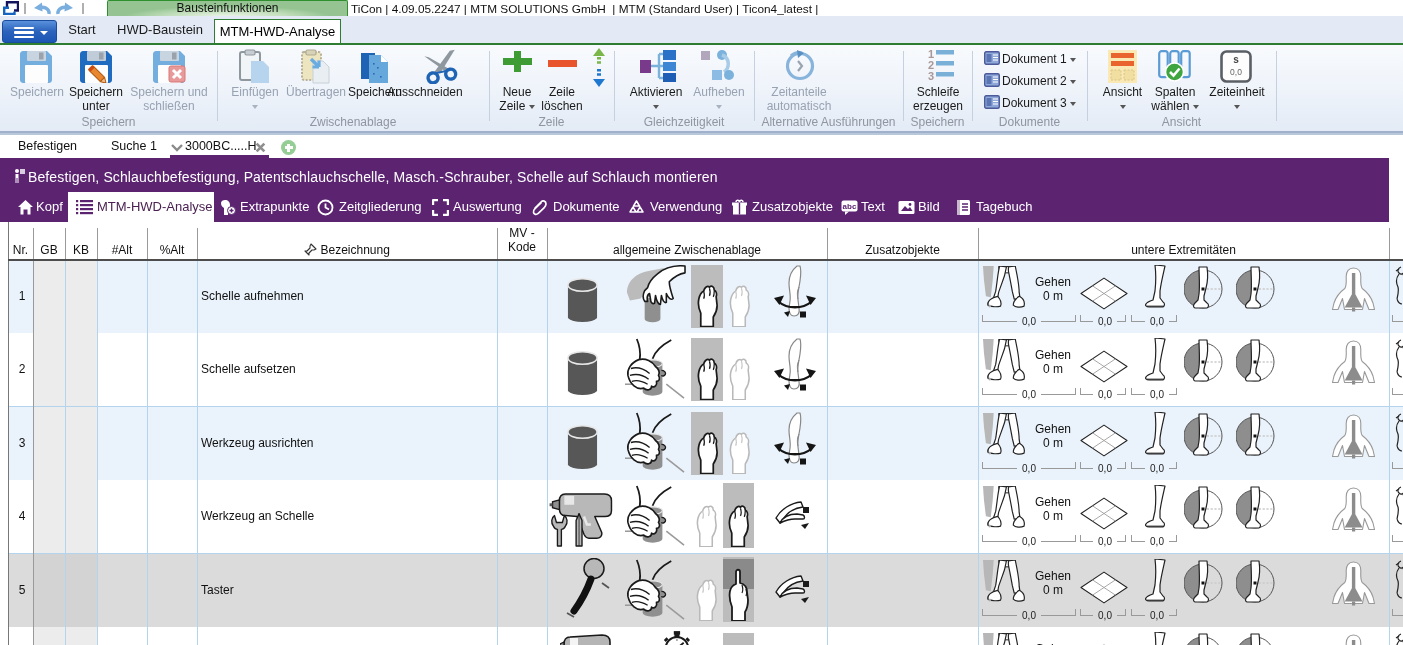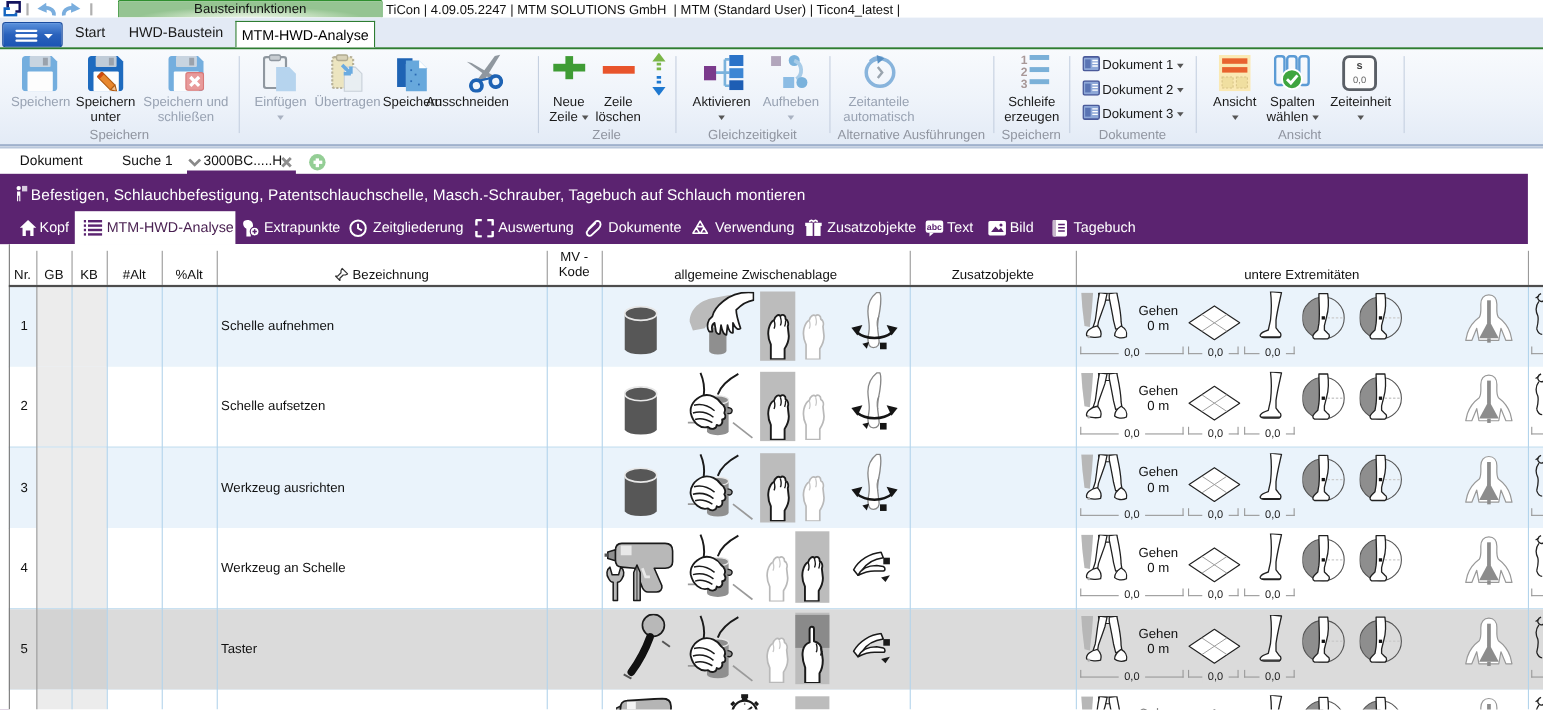--- a/index.html
+++ b/index.html
@@ -79,20 +79,21 @@
 <div class="abs" id="ribbon">
   <div class="rsep" style="left:217px"></div>
   <div class="rsep" style="left:489px"></div>
   <div class="rsep" style="left:614px"></div>
   <div class="rsep" style="left:754px"></div>
   <div class="rsep" style="left:903px"></div>
   <div class="rsep" style="left:972px"></div>
   <div class="rsep" style="left:1087px"></div>
   <div class="rsep" style="left:1276px"></div>
   <div class="rlabel" style="left:0;width:217px">Speichern</div>
+  <div class="rlabel" style="left:217px;width:272px">Zwischenablage</div>
   <div class="rlabel" style="left:489px;width:125px">Zeile</div>
   <div class="rlabel" style="left:614px;width:140px">Gleichzeitigkeit</div>
   <div class="rlabel" style="left:754px;width:149px">Alternative Ausführungen</div>
   <div class="rlabel" style="left:903px;width:69px">Speichern</div>
   <div class="rlabel" style="left:972px;width:115px">Dokumente</div>
   <div class="rlabel" style="left:1087px;width:189px">Ansicht</div>
   <svg class="abs" style="left:20px;top:5px" width="33" height="33" viewBox="0 0 33 33">
   <path d="M3 1 L27 1 L32 6 L32 30 C32 31.6 30.6 33 29 33 L3 33 C1.4 33 0 31.6 0 30 L0 4 C0 2.4 1.4 1 3 1 Z" fill="#74aede"></path>
   <rect x="7" y="1" width="19" height="10" rx="1" fill="#c8d4e0"></rect>
   <rect x="19" y="2.5" width="4.5" height="7" fill="#9aa2ac"></rect>
@@ -235,21 +236,21 @@
  <rect x="1.5" y="1.5" width="29" height="30" rx="5" fill="#fdfdfd" stroke="#5a5f66" stroke-width="2.6"></rect>
  <text x="16" y="13" font-size="10" font-weight="bold" fill="#444" text-anchor="middle" font-family="Liberation Sans">s</text>
  <text x="16" y="25" font-size="8.5" fill="#666" text-anchor="middle" font-family="Liberation Sans">0,0</text>
 </svg>
 <div class="rbtn" style="left:1095px;top:40px;width:55px">Ansicht<br><span class="dropt"></span></div>
 <div class="rbtn" style="left:1146px;top:40px;width:58px">Spalten<br>wählen <span class="dropt"></span></div>
 <div class="rbtn" style="left:1203px;top:40px;width:68px">Zeiteinheit<br><span class="dropt"></span></div>
 </div>
 
 <div class="abs" id="docstrip">
-  <div class="dtab" style="left:18px;top:4px">Dokument</div>
+  <div class="dtab" style="left:18px;top:4px">Befestigen</div>
   <div class="dtab" style="left:111px;top:4px">Suche 1</div>
   <svg class="abs" style="left:171px;top:9px" width="12" height="8" viewBox="0 0 12 8">
       <path d="M1 1 L6 6 L11 1" fill="none" stroke="#8a8a8a" stroke-width="2.4"></path>
     </svg>
   <div class="dtab" style="left:185px;top:4px">3000BC.....H</div>
   <svg class="abs" style="left:255px;top:7px" width="11" height="11" viewBox="0 0 10 10">
       <path d="M1.5 1.5 L8.5 8.5 M8.5 1.5 L1.5 8.5" stroke="#8f8f8f" stroke-width="2.4"></path>
     </svg>
   <div class="abs" style="left:170px;top:20px;width:99px;height:5px;background:#5b2370"></div>
   <div class="abs" style="left:281px;top:5px;width:15px;height:15px;border-radius:50%;background:#94ce95"></div>
@@ -257,21 +258,21 @@
   <div class="abs" style="left:287.2px;top:8.5px;width:2.6px;height:8px;background:#fff"></div>
 </div>
 
 <div class="abs" id="purple"></div>
 <div class="abs" id="leftstrip"></div>
 <svg class="abs" style="left:13px;top:168px" width="12" height="16" viewBox="0 0 12 16">
  <circle cx="4" cy="3" r="2" fill="#fff"></circle>
  <path d="M2.5 6 L5.5 6 L5.5 15 L4.5 15 L4.5 10 L3.5 10 L3.5 15 L2.5 15 Z" fill="#fff"></path>
  <rect x="7" y="1" width="5" height="5" fill="#d8cce0"></rect>
 </svg>
-<div class="abs" id="infoline">Befestigen, Schlauchbefestigung, Patentschlauchschelle, Masch.-Schrauber, Tagebuch auf Schlauch montieren</div>
+<div class="abs" id="infoline">Befestigen, Schlauchbefestigung, Patentschlauchschelle, Masch.-Schrauber, Schelle auf Schlauch montieren</div>
 <svg class="abs" style="left:17px;top:199px" width="17" height="17" viewBox="0 0 17 17">
     <path d="M8.5 1 L16 8 L13.5 8 L13.5 15.5 L10.5 15.5 L10.5 10.5 L6.5 10.5 L6.5 15.5 L3.5 15.5 L3.5 8 L1 8 Z" fill="#fff"></path>
   </svg>
 <div class="abs ptext" style="left:36px;top:192px">Kopf</div>
 <div class="abs" id="ptab-active"></div>
 <svg class="abs" style="left:76px;top:199px" width="17" height="17" viewBox="0 0 17 17">
     <g fill="#5b2370">
       <rect x="0" y="1" width="2.2" height="2.2"></rect>
       <rect x="0" y="5" width="2.2" height="2.2"></rect>
       <rect x="0" y="9" width="2.2" height="2.2"></rect>

